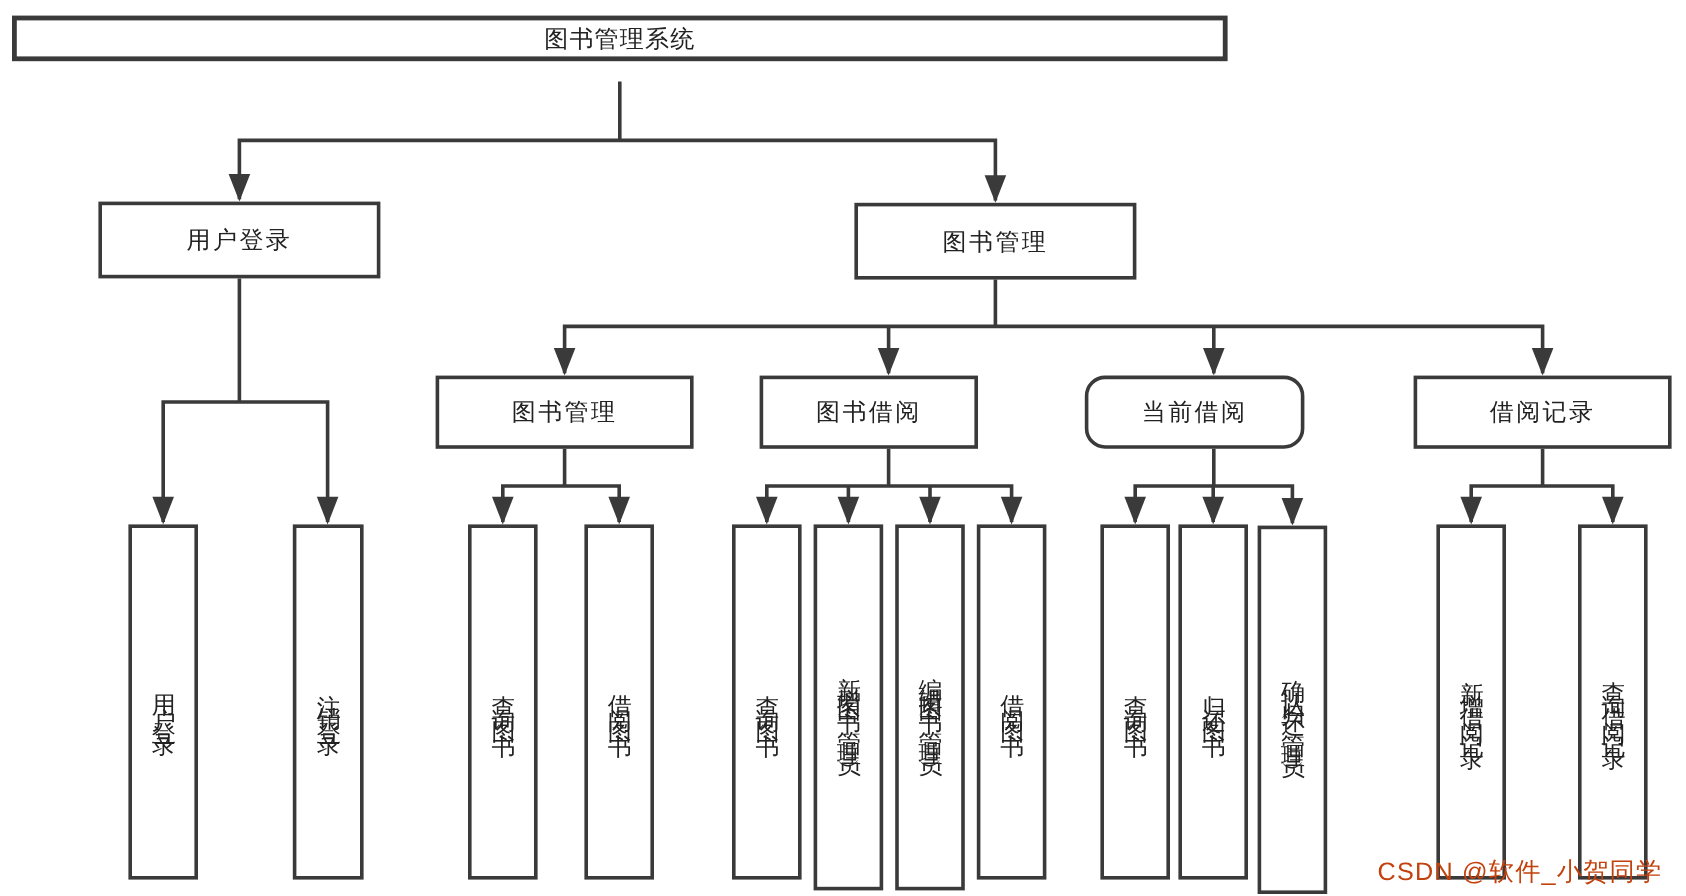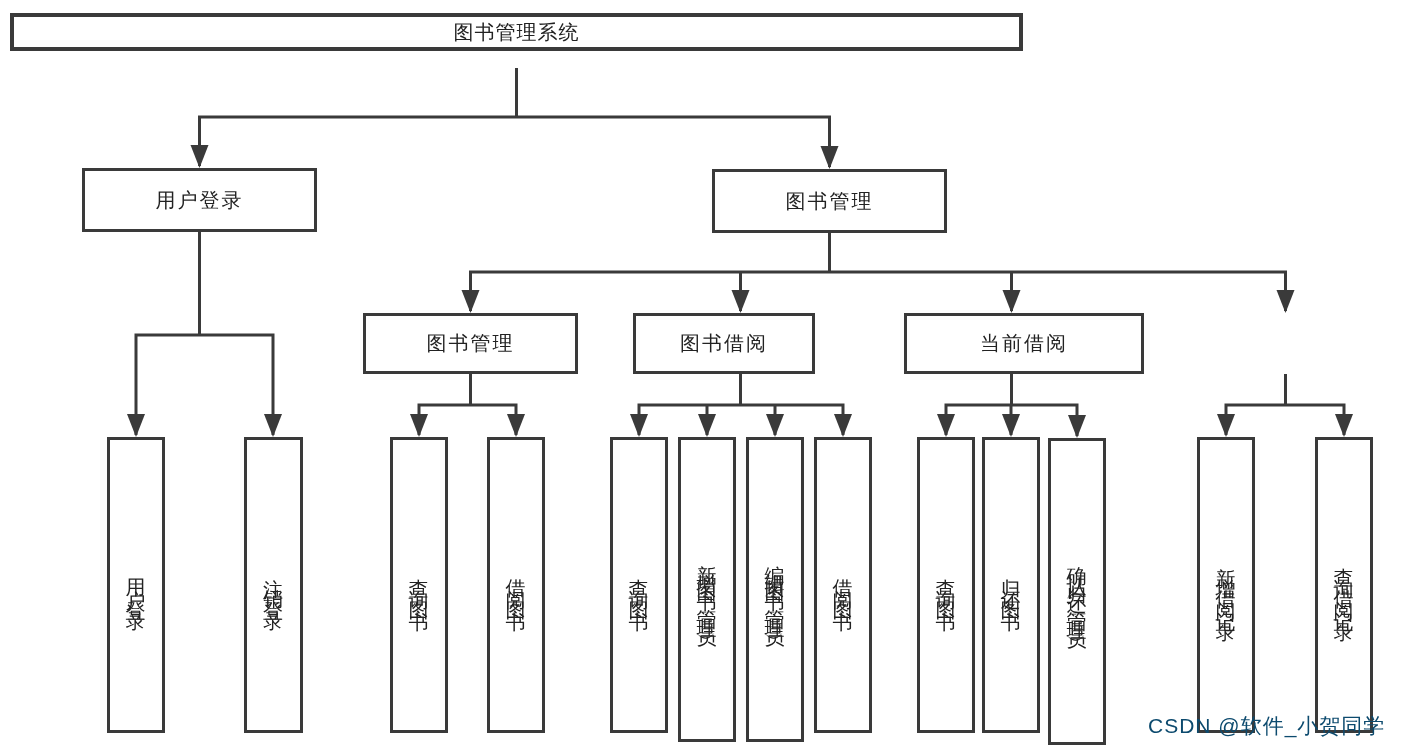--- a/index.html
+++ b/index.html
@@ -52,21 +52,21 @@
     width: 1405px;
     height: 747px;
     z-index: 1;
   }
   #watermark {
     position: absolute;
     left: 1148px;
     top: 712px;
     width: 252px;
     font-size: 21px;
-    color: #0c4a6e;
+    color: #c2410c;
     letter-spacing: 1px;
     white-space: nowrap;
     z-index: 3;
   }
 </style>
 </head>
 <body>
 
 <div id="stage">
 
@@ -103,21 +103,22 @@
     </g>
   </svg>
 
   <div class="box root" style="left:10px; top:13px; width:1013px; height:38px;">图书管理系统</div>
 
   <div class="box" style="left:82px; top:168px; width:235px; height:64px;">用户登录</div>
   <div class="box" style="left:712px; top:169px; width:235px; height:64px;">图书管理</div>
 
   <div class="box" style="left:363px; top:313px; width:215px; height:61px;">图书管理</div>
   <div class="box" style="left:633px; top:313px; width:182px; height:61px;">图书借阅</div>
-  <div class="box" style="left:904px; top:313px; width:240px; height:61px;">当前借阅</div>
+  <div class="box" style="left:904px; top:313px; width:183px; height:61px;border-radius:17px;">当前借阅</div>
+  <div class="box" style="left:1178px; top:313px; width:215px; height:61px;">借阅记录</div>
 
   <div class="leaf" style="left:107px; top:437px; width:58px; height:296px;">
     <span>用户登录</span>
   </div>
   <div class="leaf" style="left:244px; top:437px; width:59px; height:296px;">
     <span>注销登录</span>
   </div>
 
   <div class="leaf" style="left:390px; top:437px; width:58px; height:296px;">
     <span>查询图书</span>

